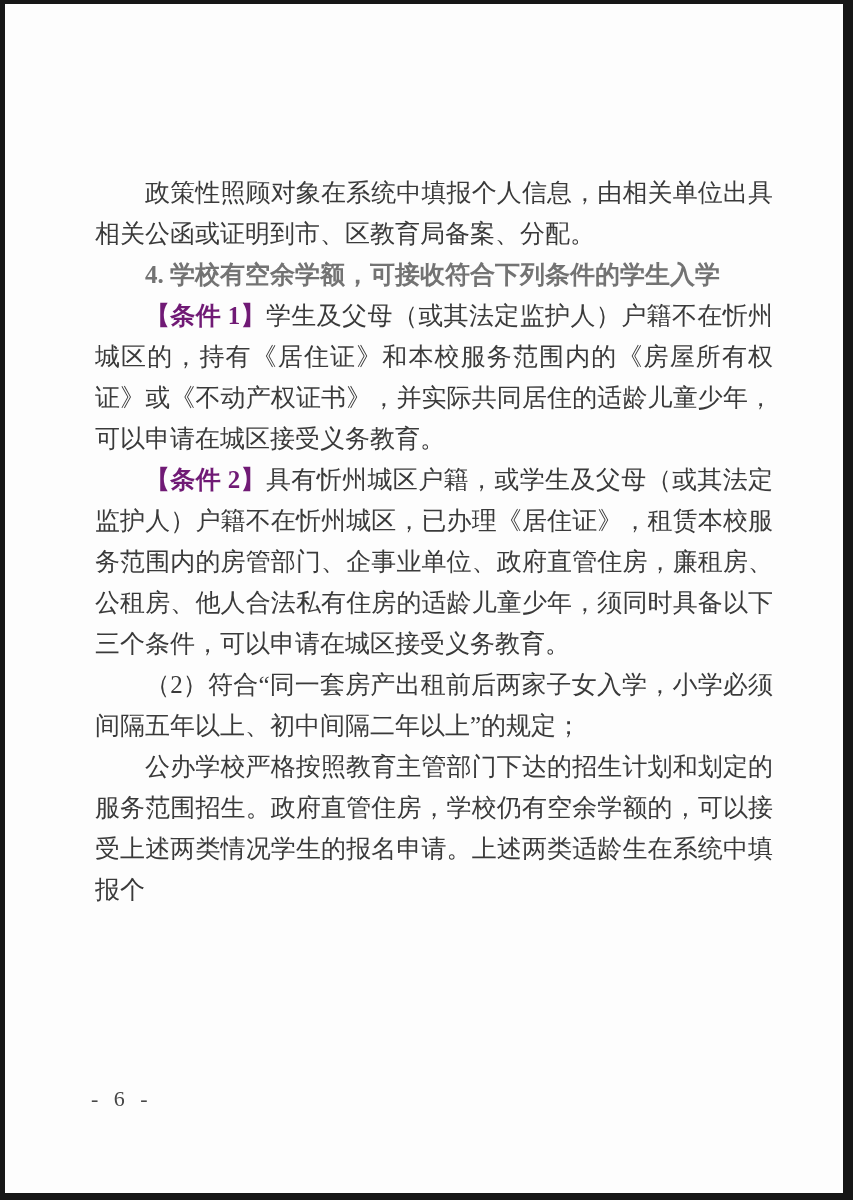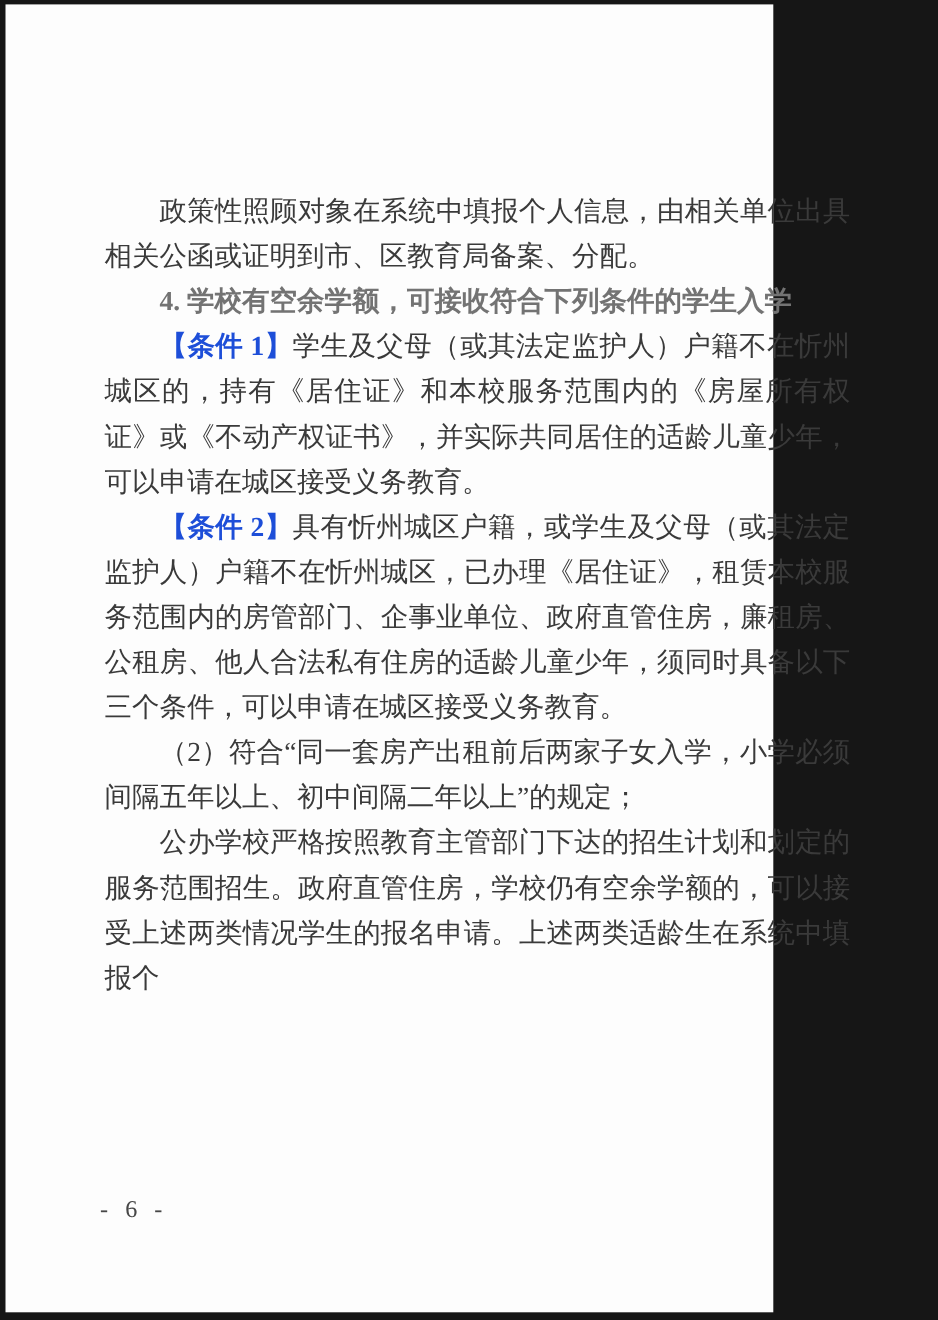--- a/index.html
+++ b/index.html
@@ -11,21 +11,21 @@
     height: 1200px;
     position: relative;
     background: #161616; 
     font-family: "Liberation Serif", serif;
     overflow: hidden;
   }
   .scan-page {
     position: absolute;
     left: 5px;
     top: 4px;
-    width: 698px;
+    width: 838px;
     height: 1189px;
     background: #fdfdfd;
   }
   .text-block {
     position: absolute;
     left: 90px;
     top: 168px;
     width: 678px;
     color: #3a3a3a;
     font-size: 25px;
@@ -36,21 +36,21 @@
     margin: 0;
     padding: 0;
     text-indent: 2em;
   }
   .bold-heading {
     font-weight: bold;
     color: #737373;
   }
   .bold-prefix {
     font-weight: bold;
-    color: #1d4ed8;
+    color: #701a75;
   }
   .page-number {
     position: absolute;
     left: 86px;
     top: 1082px;
     font-size: 22px;
     letter-spacing: 5px;
     color: #474747;
   }
 </style>

